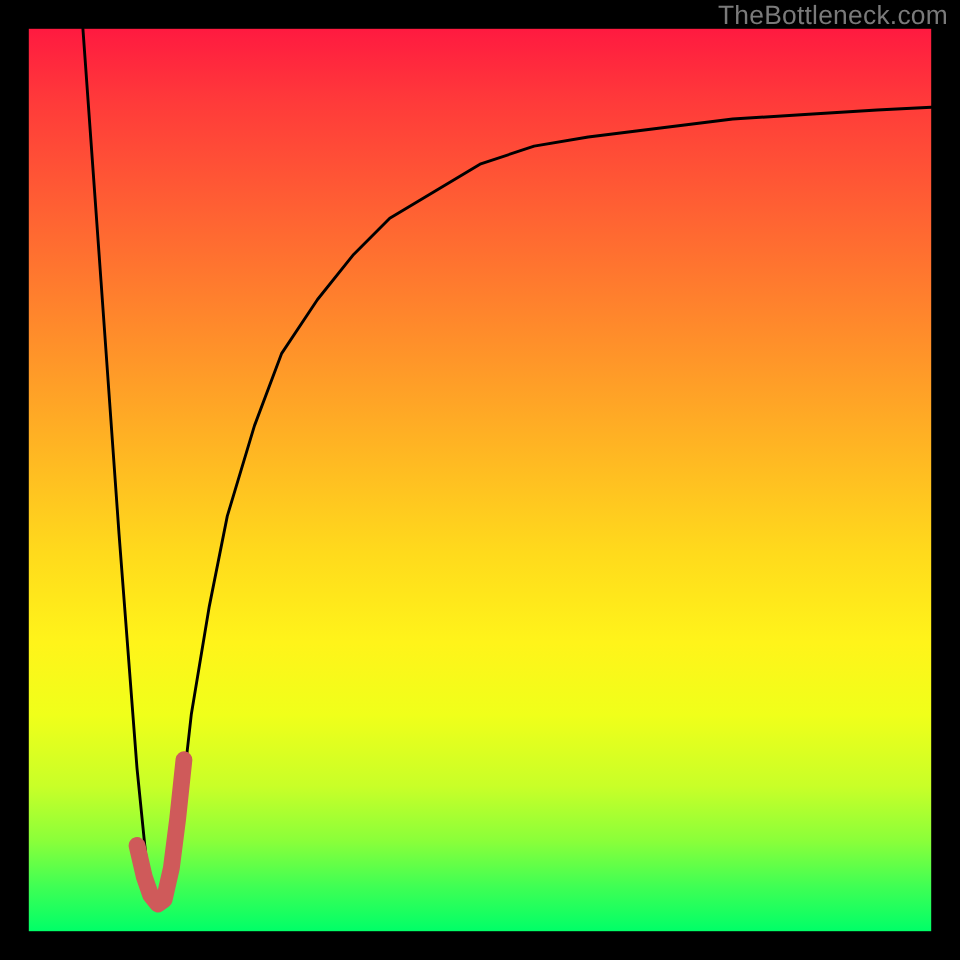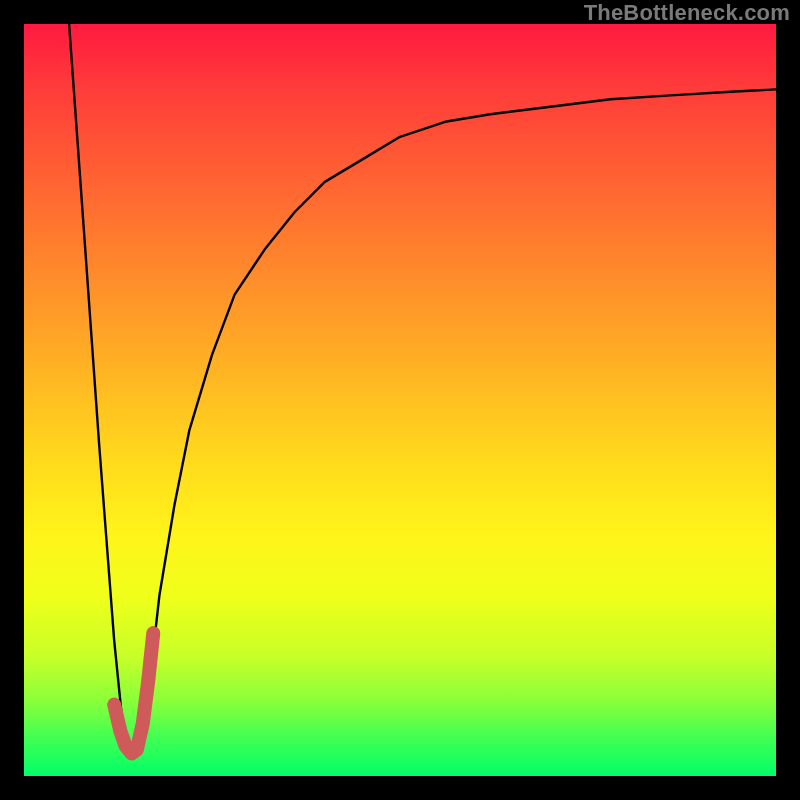--- a/index.html
+++ b/index.html
@@ -42,21 +42,21 @@
       #40ff54 95%,
       #00ff68 100%
     );
   }
   .watermark {
     position: absolute;
     top: 0;
     right: 10px;
     color: #7a7a7a;
     font-size: 22px;
-    font-weight: 700;
+    font-weight: 400;
     letter-spacing: 0.2px;
     user-select: none;
   }
   svg.curves {
     position: absolute;
     left: 24px;
     top: 24px;
     width: 752px;
     height: 752px;
     overflow: visible;

